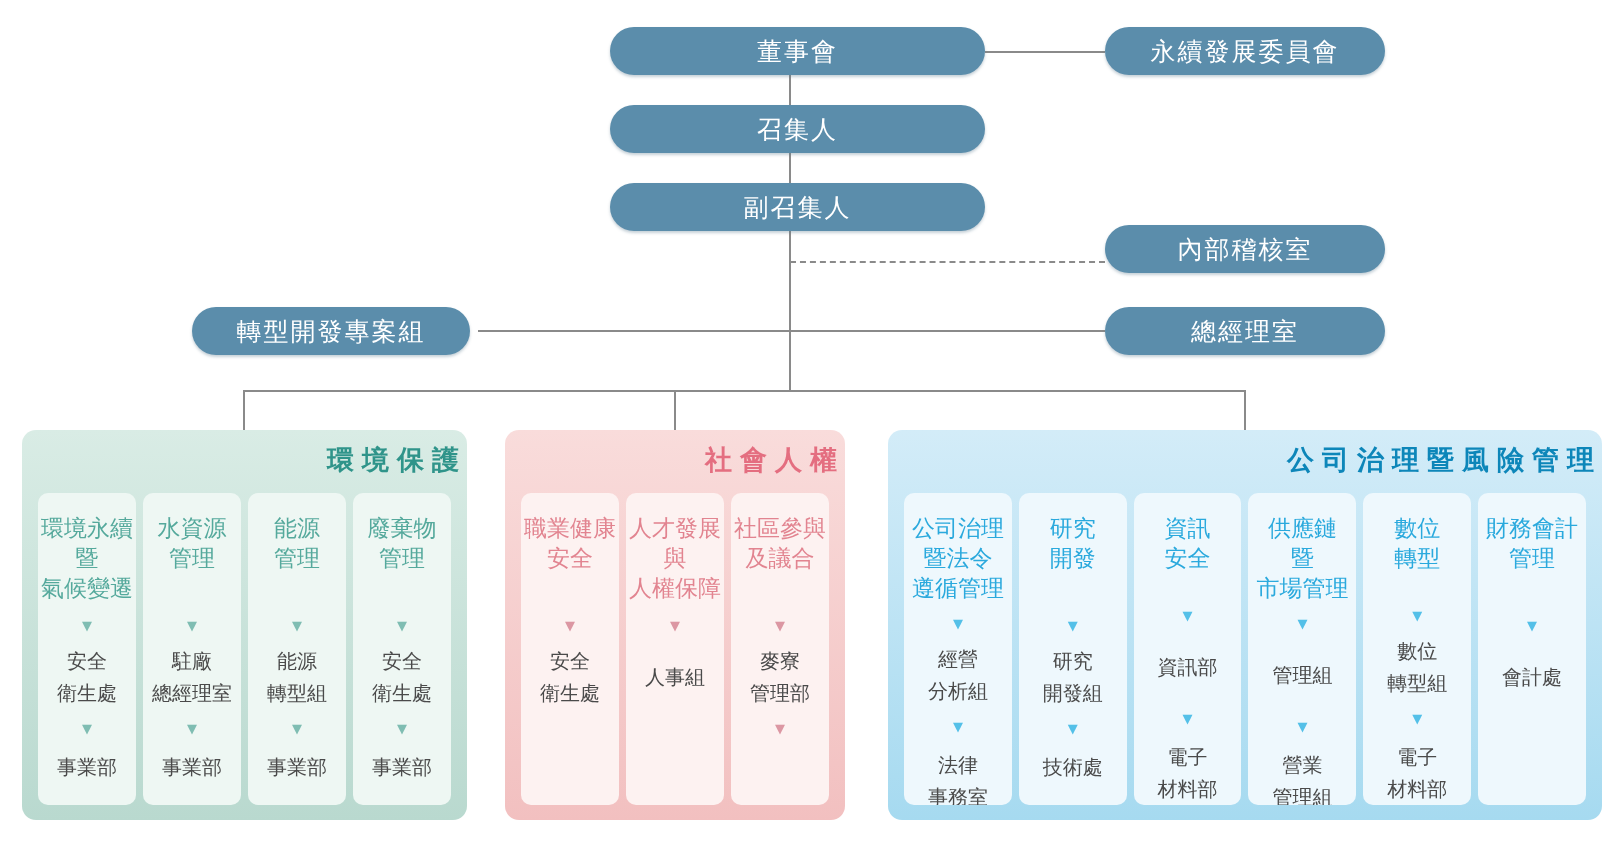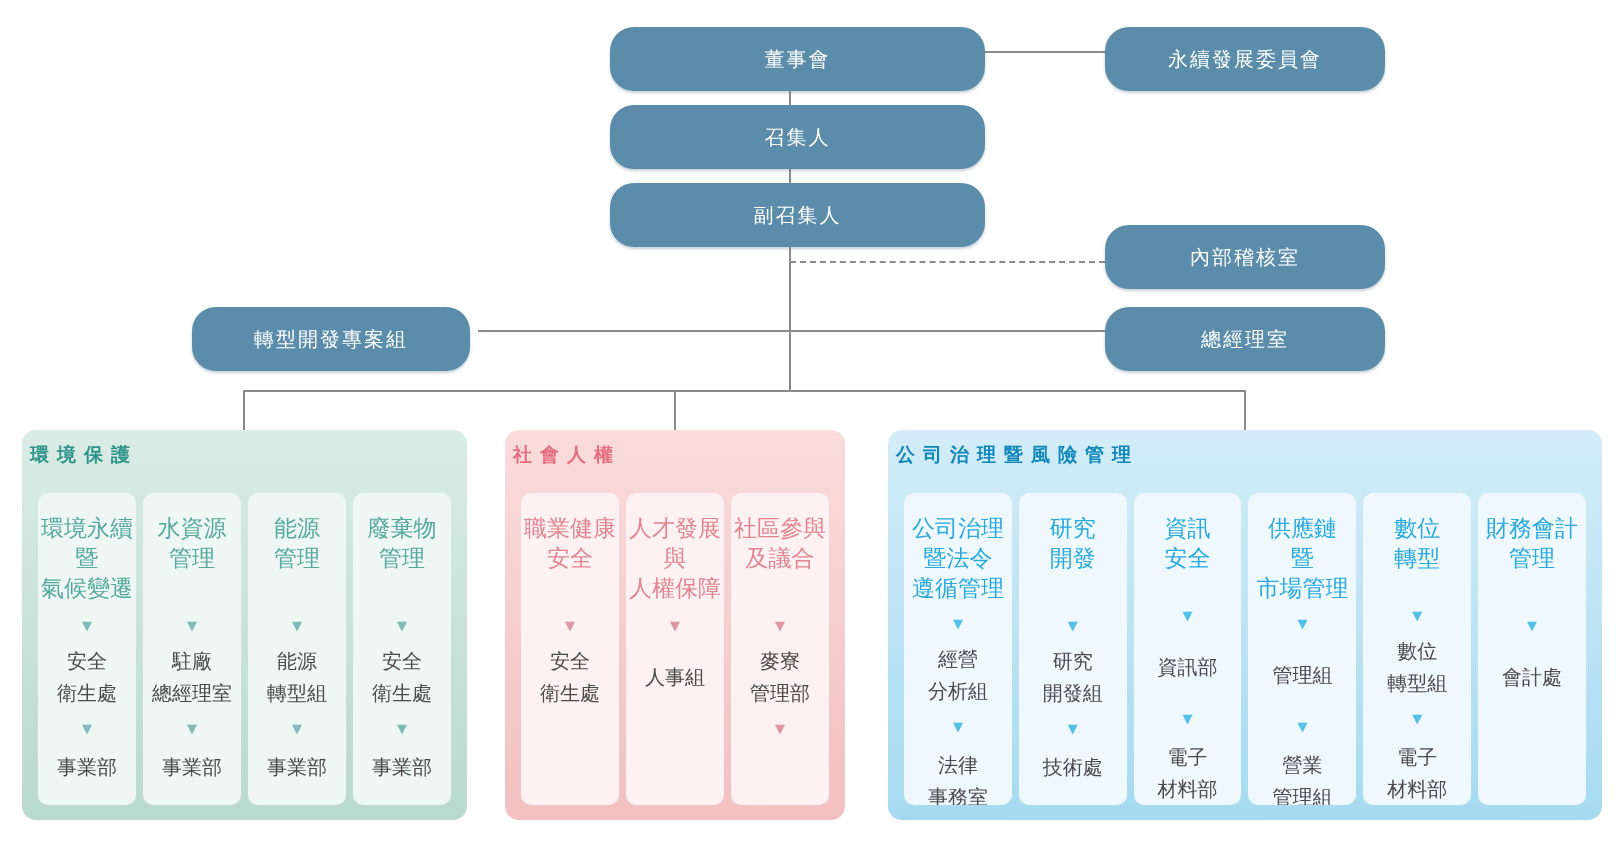--- a/index.html
+++ b/index.html
@@ -10,25 +10,25 @@
     position: relative;
     width: 1622px;
     height: 863px;
     background: #ffffff;
     overflow: hidden;
   }
 
   
   .pill {
     position: absolute;
-    height: 64px;
+    height: 48px;
     border-radius: 24px;
     background: var(--pill-bg, #5b8dab);
     color: var(--pill-text, #ffffff);
-    font-size: 20px;
+    font-size: 25px;
     display: flex;
     align-items: center;
     justify-content: center;
     letter-spacing: 2px;
     box-shadow: 0 2px 3px rgba(90,120,140,0.35);
     z-index: 3;
   }
   .pill-board          { left: 610px;  top: 27px;  width: 375px; }
   .pill-committee      { left: 1105px; top: 27px;  width: 280px; }
   .pill-convener       { left: 610px;  top: 105px; width: 375px; }
@@ -66,22 +66,22 @@
     border-radius: 14px;
     background: linear-gradient(180deg, var(--panel-top), var(--panel-bottom));
     z-index: 2;
   }
   .panel-environment { left: 22px;  width: 445px; }
   .panel-social      { left: 505px; width: 340px; }
   .panel-governance  { left: 888px; width: 714px; }
 
   .panel-title {
     margin-top: 12px;
-    text-align: left;
-    font-size: 19px;
+    text-align: right;
+    font-size: 27px;
     font-weight: bold;
     color: var(--title-color);
     letter-spacing: 8px;
     padding-left: 8px;
     white-space: nowrap;
   }
 
   .cards {
     position: absolute;
     left: 16px;

